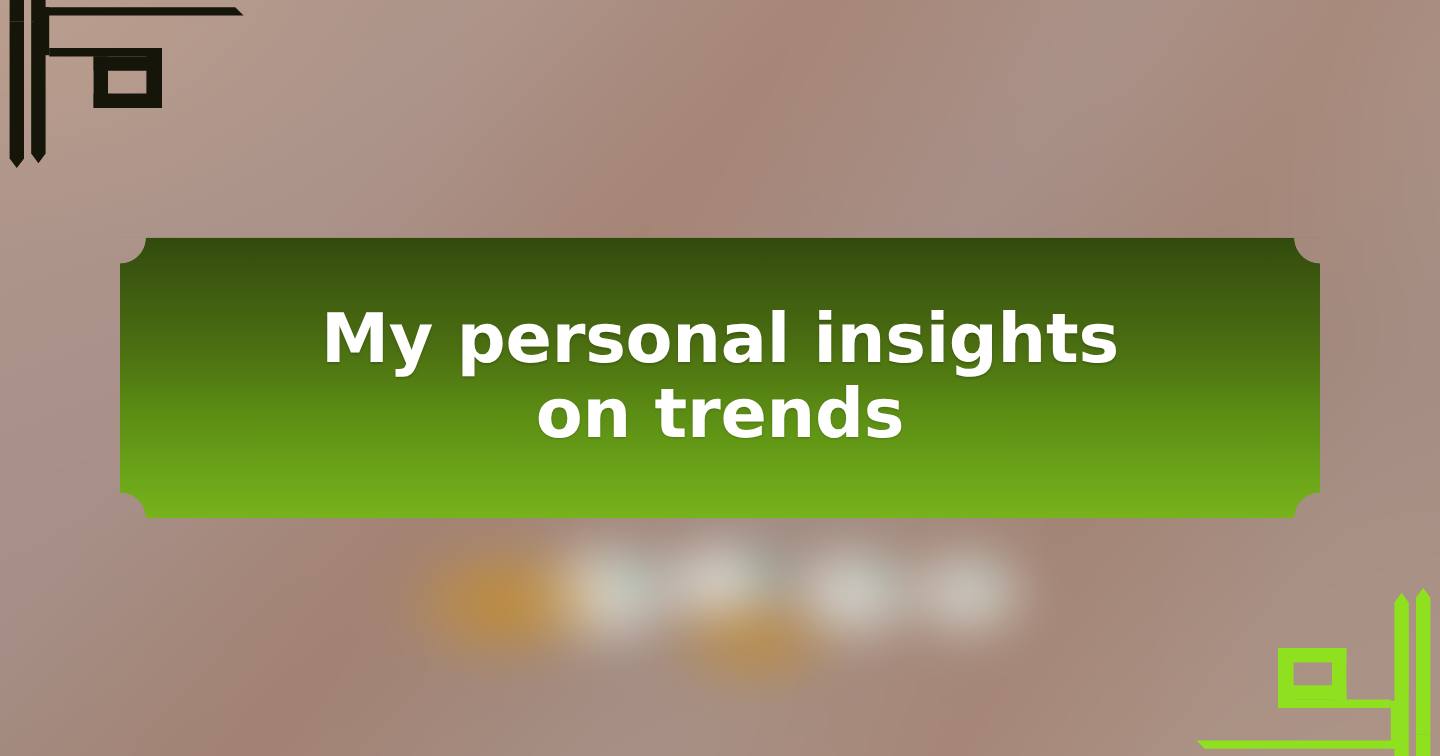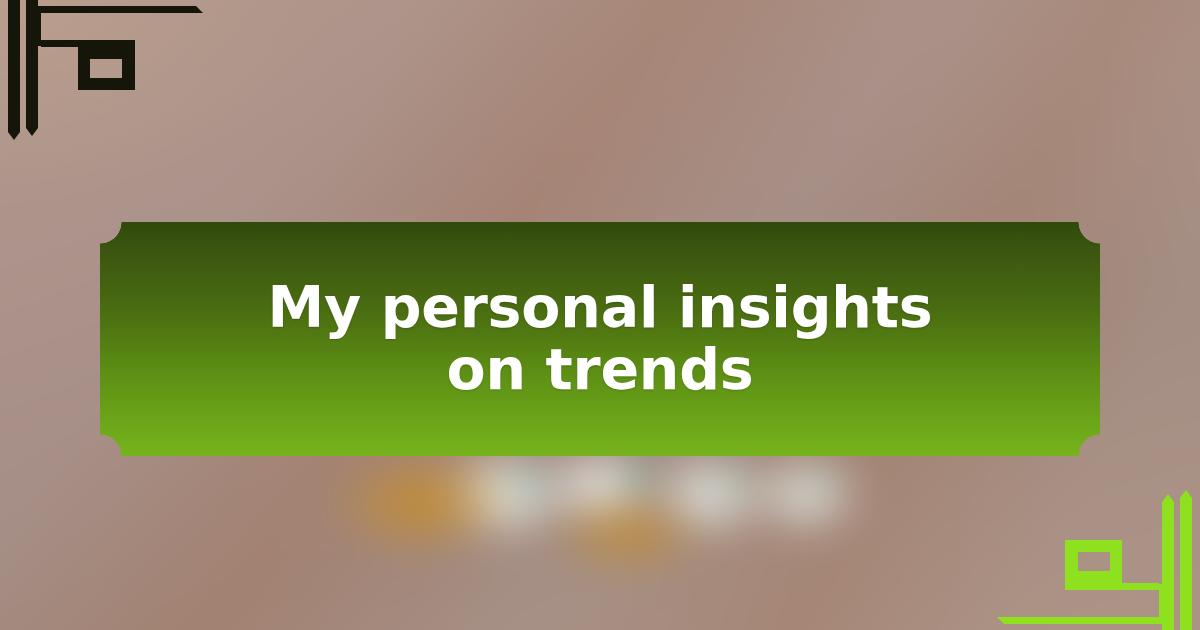--- a/index.html
+++ b/index.html
@@ -95,21 +95,20 @@
       radial-gradient(circle 22px at 100% 0, transparent 0 21.2px, #000 21.8px),
       radial-gradient(circle 22px at 0 100%, transparent 0 21.2px, #000 21.8px),
       radial-gradient(circle 22px at 100% 100%, transparent 0 21.2px, #000 21.8px);
     -webkit-mask-composite: source-in;
     mask-image:
       radial-gradient(circle 22px at 0 0, transparent 0 21.2px, #000 21.8px),
       radial-gradient(circle 22px at 100% 0, transparent 0 21.2px, #000 21.8px),
       radial-gradient(circle 22px at 0 100%, transparent 0 21.2px, #000 21.8px),
       radial-gradient(circle 22px at 100% 100%, transparent 0 21.2px, #000 21.8px);
     mask-composite: intersect;
-    margin-top: 24px;
   }
 
   .card-title {
     margin: 0;
     color: #ffffff;
     font-size: 57px;
     line-height: 1.08;
     font-weight: 600;
     text-align: center;
     letter-spacing: -0.2px;

